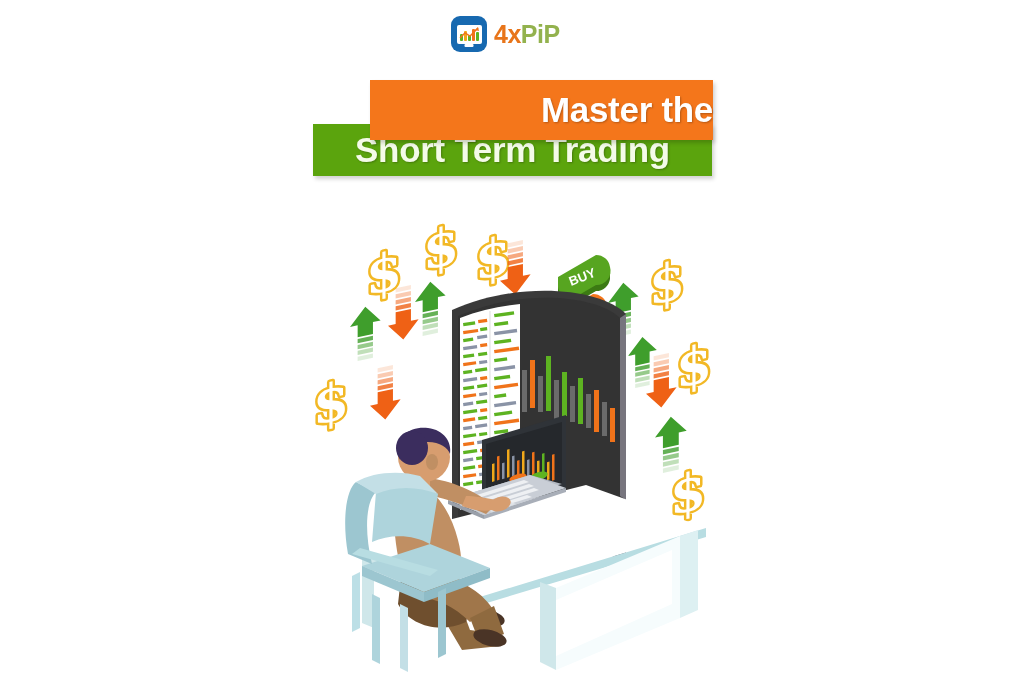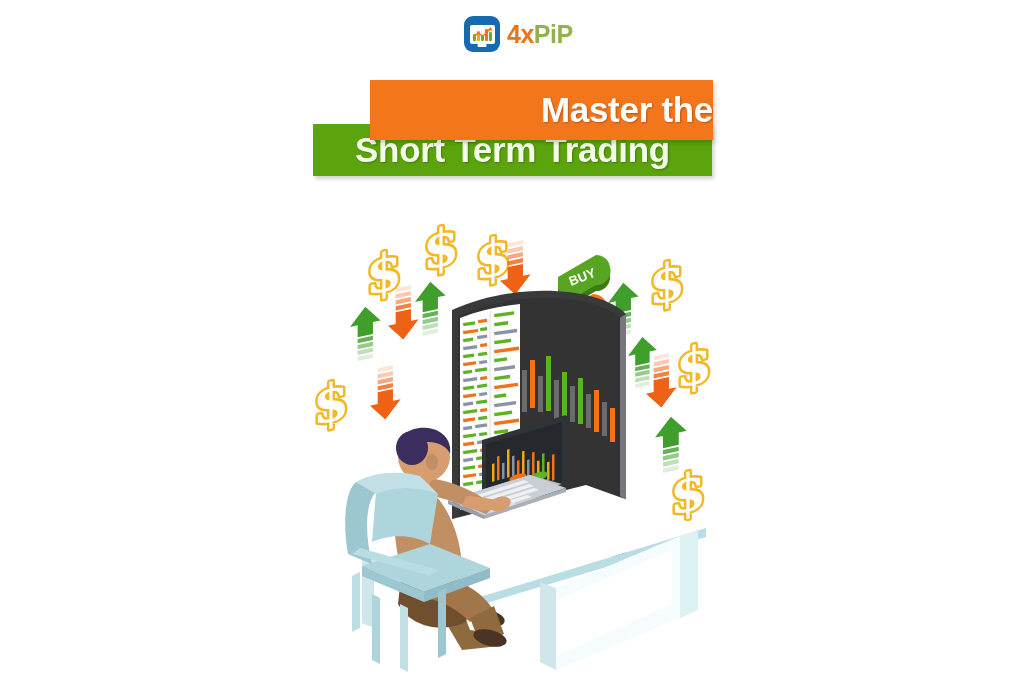--- a/index.html
+++ b/index.html
@@ -4,21 +4,21 @@
 <style>
   html,body{margin:0;padding:0;}
   body{
     width:1024px;height:683px;background:#ffffff;
     font-family:"Liberation Sans", sans-serif;
     overflow:hidden;position:relative;
   }
   .canvas{position:relative;width:1024px;height:683px;background:#fff;overflow:hidden;}
 
   
-  .logo-wrap{position:absolute;left:464px;top:16px;display:flex;align-items:center;gap:7px;}
+  .logo-wrap{position:absolute;left:451px;top:16px;display:flex;align-items:center;gap:7px;}
   .logo-mark{width:36px;height:36px;border-radius:9px;background:#1769b0;
     display:flex;align-items:center;justify-content:center;position:relative;}
   .logo-screen{width:25px;height:19px;border-radius:2px;background:#fff;position:relative;overflow:hidden;}
   .logo-stand{position:absolute;bottom:5px;left:50%;transform:translateX(-50%);
     width:9px;height:3px;background:#fff;border-radius:1px;}
   .lbar{position:absolute;bottom:3px;width:3px;border-radius:1px;}
   .logo-word{font-size:25px;font-weight:bold;letter-spacing:-0.5px;line-height:1;}
   .w-4x{color:#e8751a;}
   .w-pip{color:#93b24e;}
 

